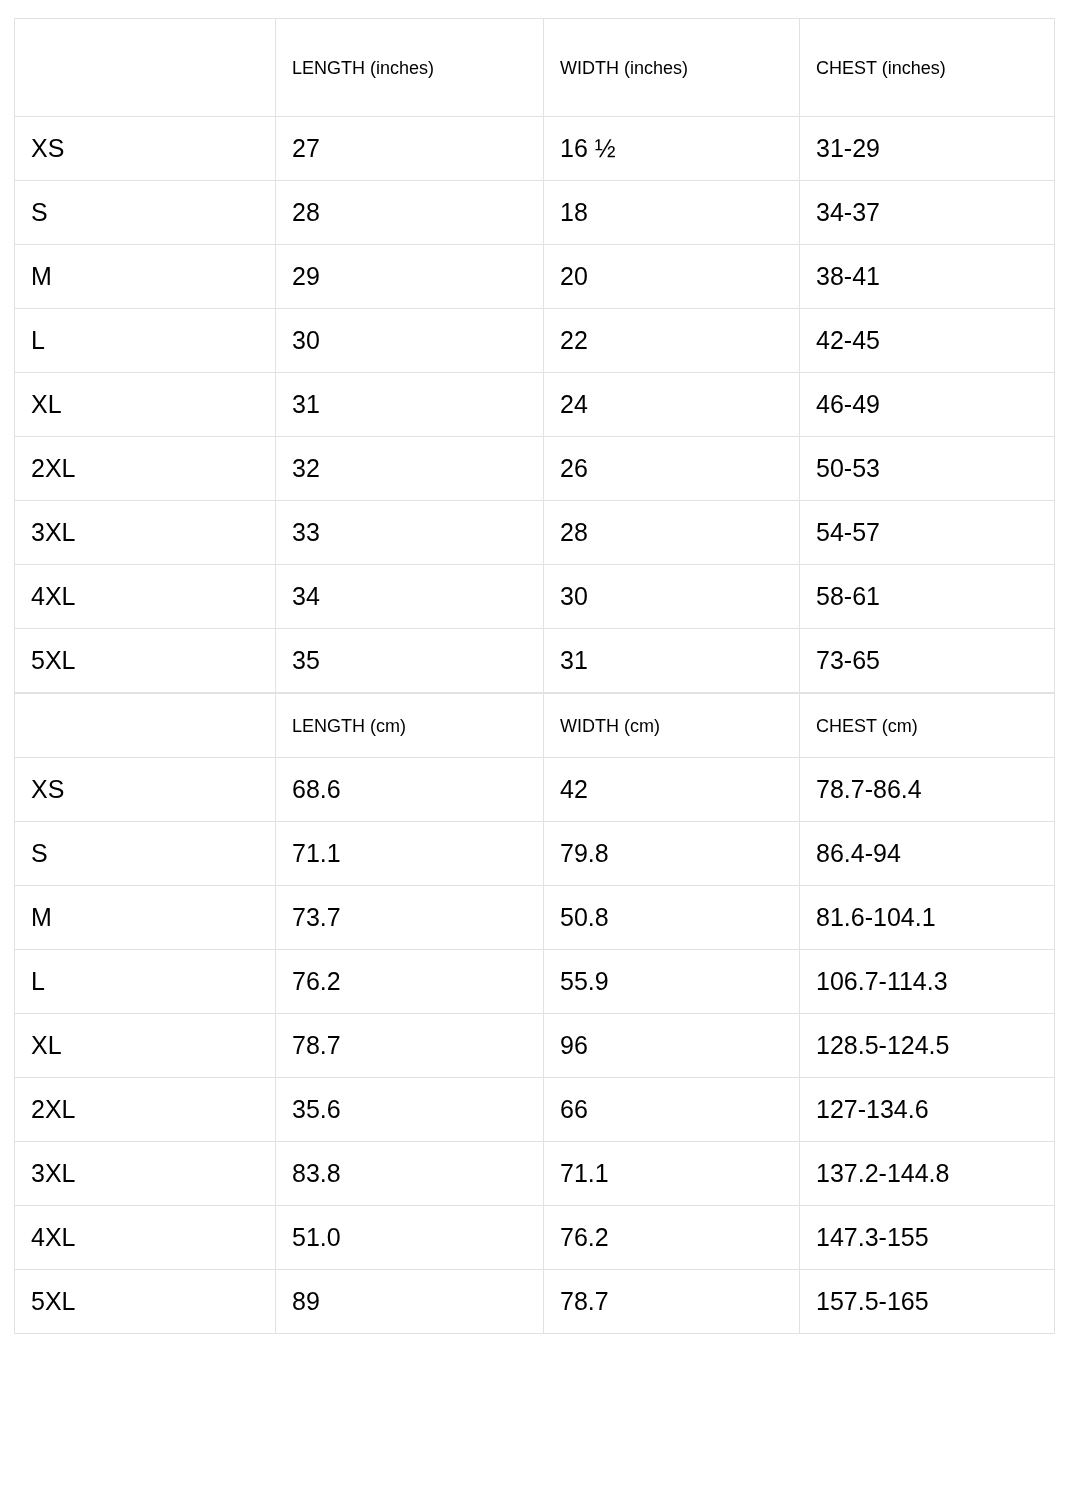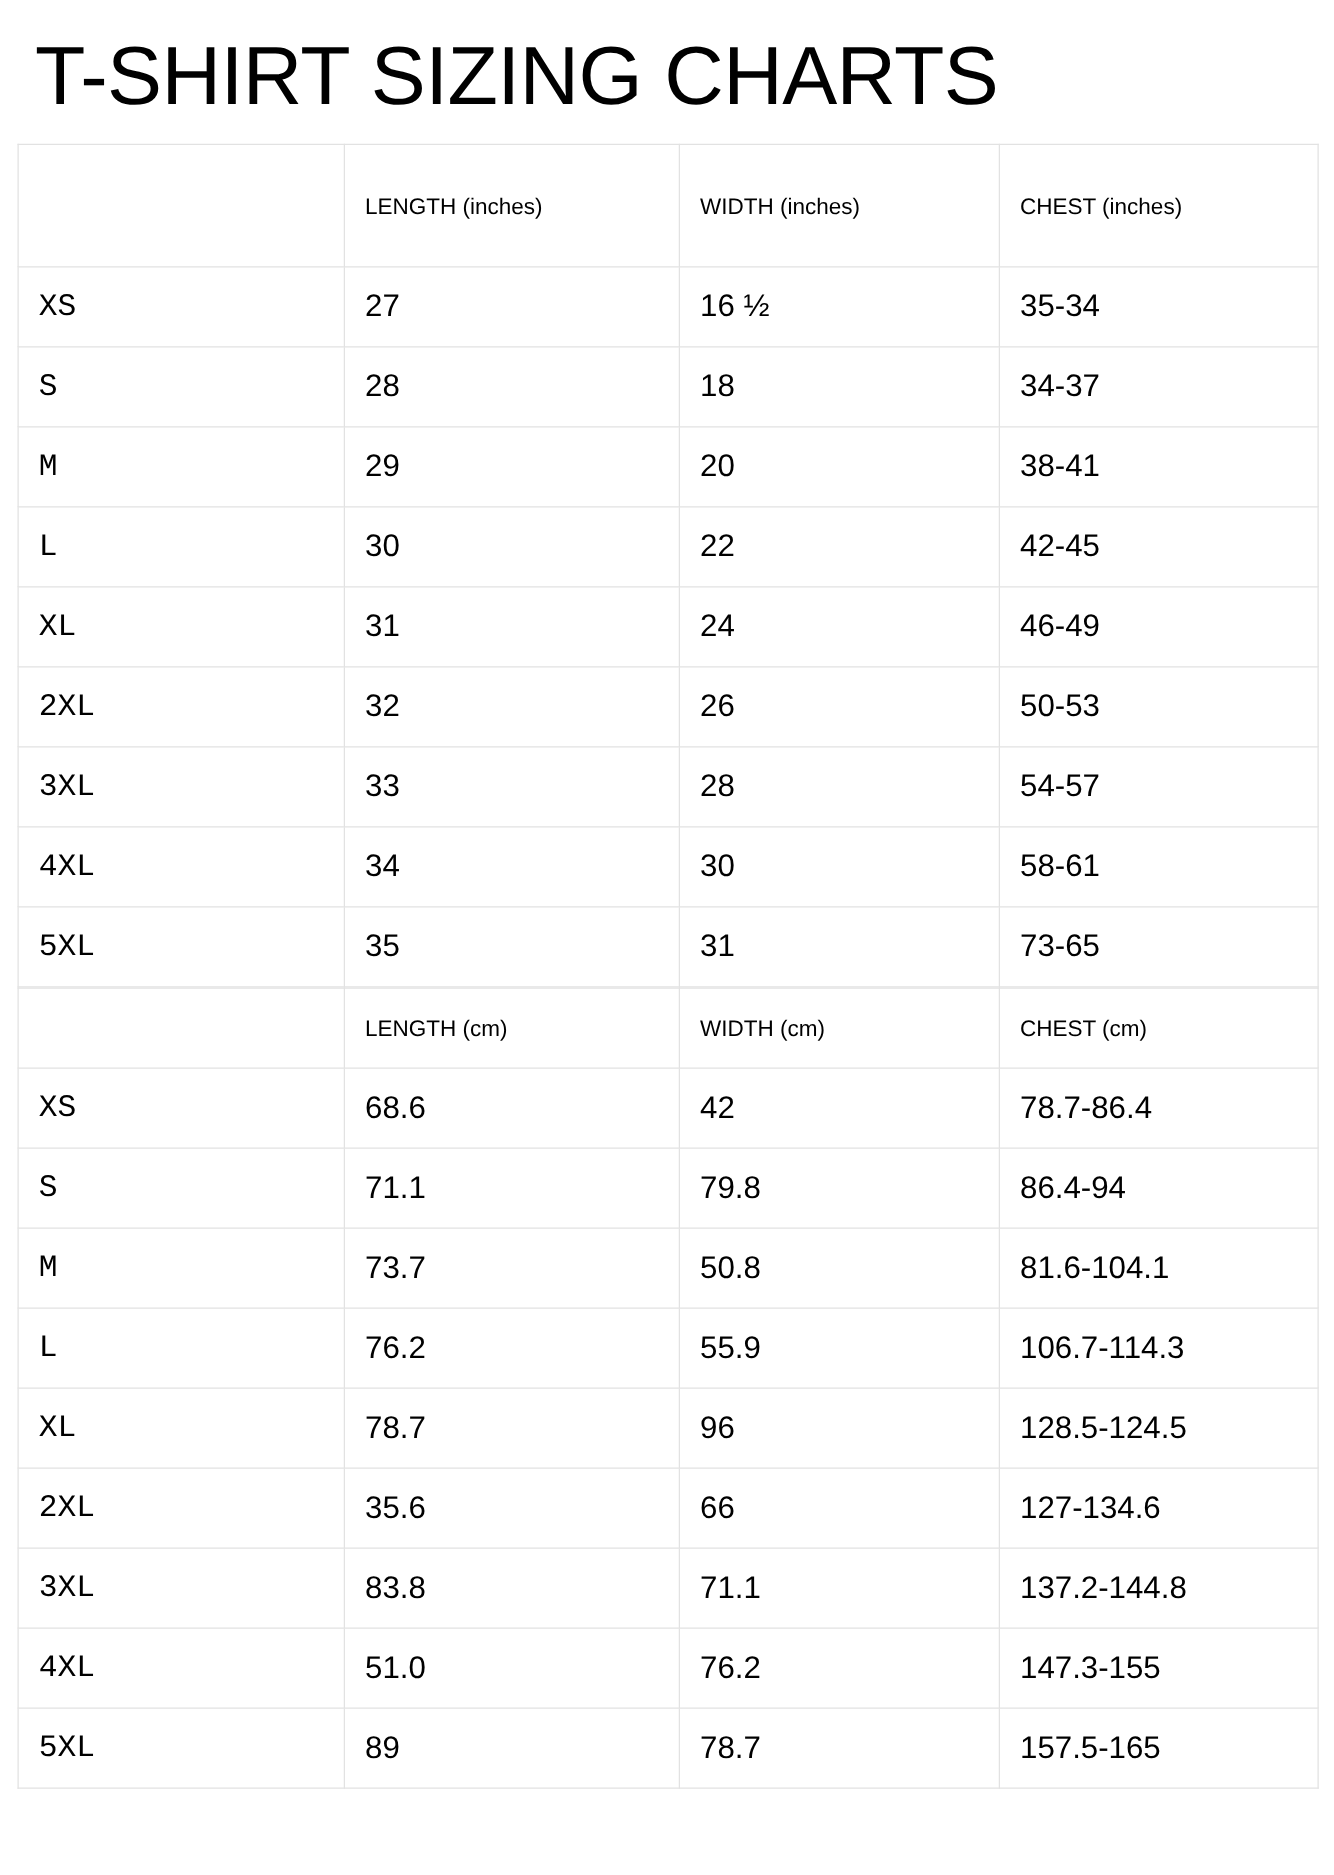--- a/index.html
+++ b/index.html
@@ -58,35 +58,33 @@
     padding-top: 2px;
   }
   table#chart-inches thead th {
     height: 98px;
   }
   table#chart-cm thead th {
     height: 64px;
   }
   td.size-cell, th.size-cell {
     font-size: 25px;
-    font-family: Liberation Mono, monospace;
   }
   .spacer-between {
     height: 0px;
   }
   .corner-blank {
     
   }
 </style>
 </head>
 <body>
 
 <div class="page">
 
-  <h1 class="doc-title">T-SHIRT SIZING CHARTS</h1>
 
   <table class="size-table" id="chart-inches">
     <colgroup>
       <col class="c-size">
         <col class="c-len">
         <col class="c-wid">
         <col class="c-che">
     </colgroup>
     <thead>
       <tr>
@@ -94,21 +92,21 @@
         <th>LENGTH (inches)</th>
         <th>WIDTH (inches)</th>
         <th>CHEST (inches)</th>
       </tr>
     </thead>
     <tbody>
       <tr>
         <td class="size-cell">XS</td>
         <td>27</td>
         <td>16 ½</td>
-        <td>35-34</td>
+        <td>31-29</td>
       </tr>
       <tr>
         <td class="size-cell">S</td>
         <td>28</td>
         <td>18</td>
         <td>34-37</td>
       </tr>
       <tr>
         <td class="size-cell">M</td>
         <td>29</td>

